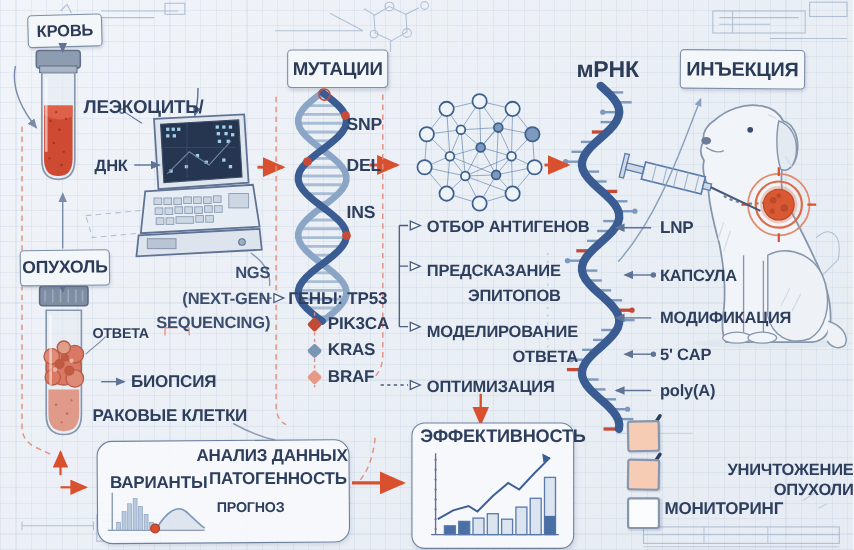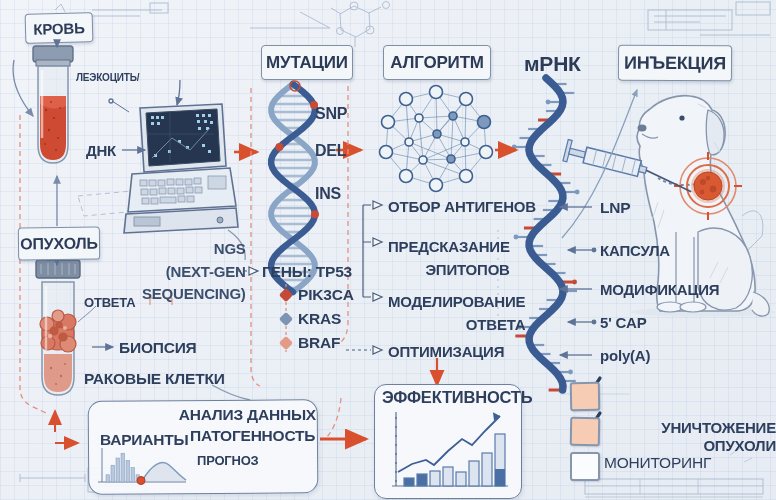--- a/index.html
+++ b/index.html
@@ -70,23 +70,20 @@
     <g stroke="#d9502e" fill="none" stroke-width="1.4" opacity=".65">
       <path d="M150,298 h12 M150,298 v7 M172,298 h-6 M172,298 v7"></path>
     </g>
   </svg>
 
   <div class="box" style="left:25px;top:13px;width:66px;height:28px;font-size:15px;transform:rotate(-1.5deg)">
       <span>КРОВЬ</span>
     </div>
   <div class="box" style="left:261px;top:45px;width:90px;height:33px;font-size:17px">
       <span>МУТАЦИИ</span>
-    </div>
-  <div class="box" style="left:383px;top:45px;width:106px;height:33px;font-size:17px">
-      <span>АЛГОРИТМ</span>
     </div>
   <div class="txt" style="left:524px;top:52px;font-size:21px;font-weight:bold;color:#2c3b58">мРНК</div>
   <div class="box" style="left:618px;top:45px;width:112px;height:34px;font-size:18px;transform:rotate(.4deg)">
       <span>ИНЪЕКЦИЯ</span>
     </div>
 
   <svg width="46" height="124" style="left:30px;top:44px" viewBox="0 0 46 124">
     <rect x="3" y="2" width="40" height="16" rx="3" fill="#8d9cb0" stroke="#62718a" stroke-width="1.4"></rect>
     <rect x="6" y="16" width="34" height="6" fill="#aab6c6" stroke="#62718a" stroke-width="1"></rect>
     <path d="M8,22 H38 V101 Q38,119 23,119 Q8,119 8,101 Z" fill="rgba(226,233,241,.55)" stroke="#8596ad" stroke-width="1.5"></path>
@@ -450,21 +447,21 @@
       <path d="M592,322 L568,322" marker-end="url(#mg)"></path>
         <circle cx="594" cy="322" r="1.8" fill="#5f7396"></circle>
       <path d="M592,355 L560,355" marker-end="url(#mg)"></path>
     </g>
 
     <path id="chk-mark-0" d="M575,396 L583,404 L600,378" stroke="#2e3f5e" stroke-width="3.2" fill="none" stroke-linecap="round"></path>
     <path id="chk-mark-1" d="M575,431 L583,439 L600,413" stroke="#2e3f5e" stroke-width="3.2" fill="none" stroke-linecap="round"></path>
     <path id="chk-mark-2" d="M575,466 L583,474 L600,448" stroke="#2e3f5e" stroke-width="3.2" fill="none" stroke-linecap="round" style="display: none;"></path>
   </svg>
 
-  <div class="txt" style="left:76px;top:72px;font-size:10px">ЛЕЭКОЦИТЬ/</div>
+  <div class="txt" style="left:76px;top:88px;font-size:17px">ЛЕЭКОЦИТЬ/</div>
   <div class="txt" style="left:86px;top:142px;font-size:15px;font-weight:bold">ДНК</div>
   <div class="txt" style="left:142px;top:238px;font-size:15px;line-height:1.5;color:#3c4e6e">NGS
 (NEXT-GEN
 SEQUENCING)</div>
 
   <div class="box" style="left:18px;top:227px;width:80px;height:31px;font-size:16px;transform:rotate(-.6deg)">
       <span>ОПУХОЛЬ</span>
     </div>
   <div class="txt" style="left:84px;top:295px;font-size:13px">ОТВЕТА</div>
   <div class="txt" style="left:119px;top:339px;font-size:15.5px">БИОПСИЯ</div>
@@ -536,15 +533,15 @@
       <rect x="113" y="26" width="10" height="52" fill="#dce4ef" stroke="#5a7bab" stroke-width="1.2"></rect>
       <rect x="113" y="61" width="10" height="17" fill="#4a6fa5"></rect>
       <path d="M16,64 L30,56 L44,52 L52,57 L66,43 L80,31 L90,37 L104,22 L118,8" stroke="#3d5f95" stroke-width="1.8" fill="none"></path>
       <path d="M118,8 l-8,0 l5,7 Z" fill="#3d5f95" transform="rotate(28 118 8)"></path>
     </svg>
 
   <div class="chk" id="chkbox-0" style="left: 570px; top: 382px; transform: rotate(-1deg); background: rgb(246, 205, 180);"></div>
   <div class="chk" id="chkbox-1" style="left: 570px; top: 417px; transform: rotate(1deg); background: rgb(246, 205, 180);"></div>
   <div class="txt" style="left:604px;top:419px;font-size:15px;font-weight:bold">УНИЧТОЖЕНИЕ ОПУХОЛИ</div>
   <div class="chk" id="chkbox-2" style="left: 570px; top: 452px; background: rgb(250, 252, 254);"></div>
-  <div class="txt" style="left:604px;top:454px;font-size:15.5px;font-weight:normal">МОНИТОРИНГ</div>
+  <div class="txt" style="left:604px;top:454px;font-size:15.5px;font-weight:bold">МОНИТОРИНГ</div>
 
 </div>
 
 </body></html>

